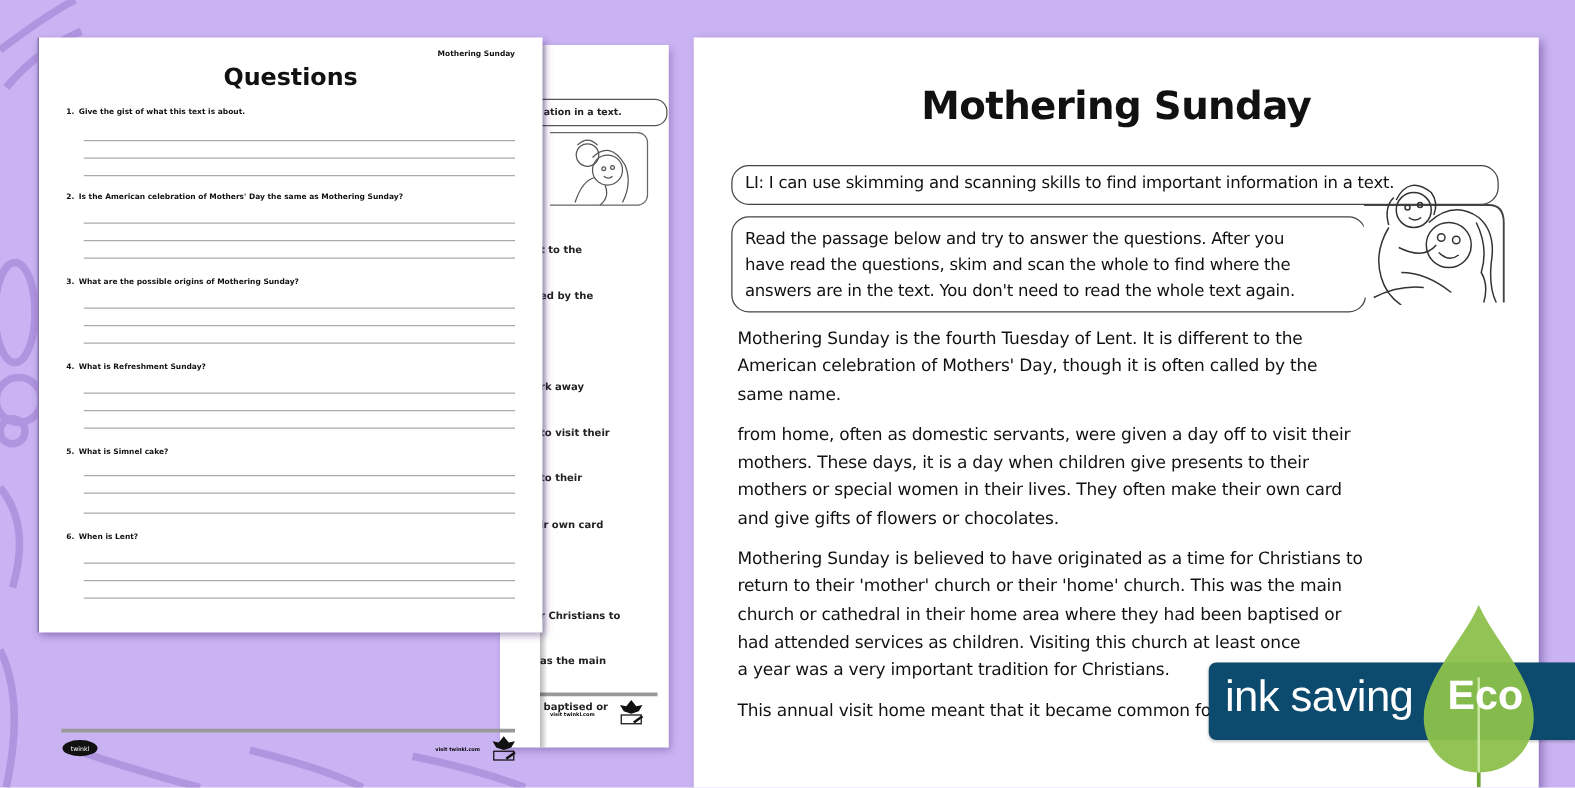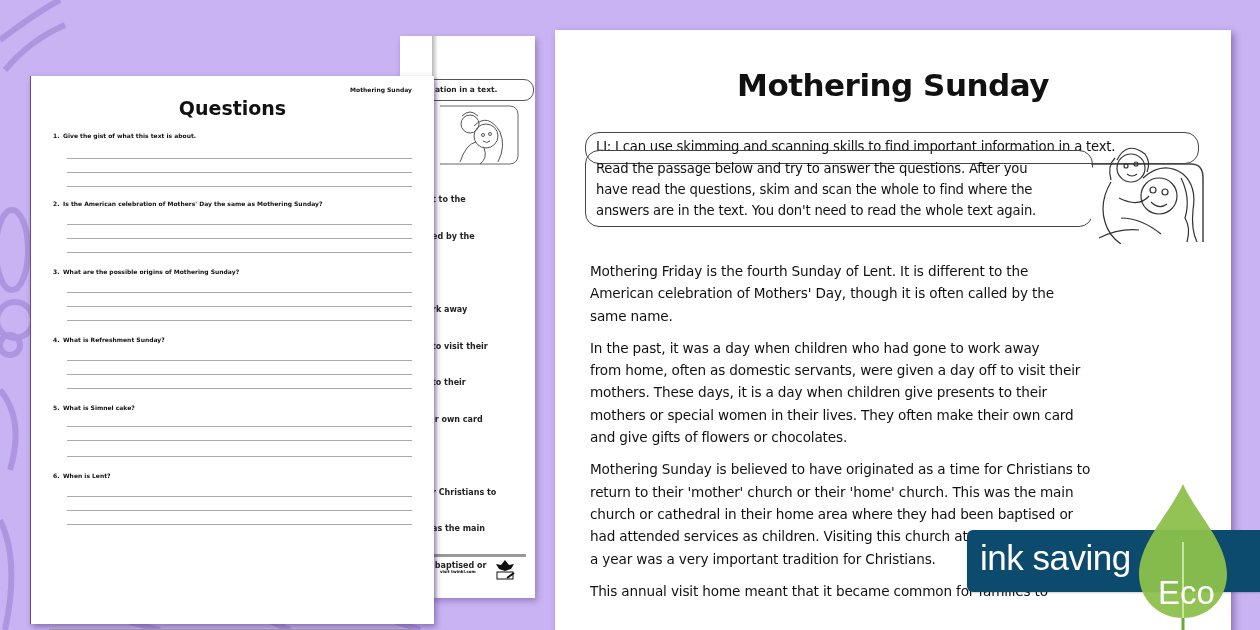--- a/index.html
+++ b/index.html
@@ -30,24 +30,23 @@
     line-height: 12.2px; white-space: pre; font-family: "DejaVu Sans", sans-serif;
   }
   .back-footer-line { position: absolute; left: 0; right: 6px; top: 518px; border-top: 3px solid #999; }
   .back-footer-note { position: absolute; left: 8px; top: 533px; font-size: 4px; font-weight: bold; }
   .back-ink-icon { position: absolute; left: 62px; top: 523px; width: 22px; height: 22px; }
   .back-shade { position: absolute; left: 32px; top: 0; width: 6px; height: 100%;
     background: linear-gradient(to right, rgba(0,0,0,.28), rgba(0,0,0,0)); }
 
   
   .q-page {
-    position: absolute; left: 30px; top: 30px; width: 404px; height: 548px;
+    position: absolute; left: 30px; top: 30px; width: 404px; height: 476px;
     background: #fff; box-shadow: 2px 3px 6px rgba(60,30,110,.45);
     border-left: 1px solid #6a4a9a;
-    margin-top: 46px;
   }
   .q-header-tag { position: absolute; right: 22px; top: 10px; font-size: 6px; font-weight: bold; color:#111; }
   .q-title {
     position: absolute; left: 0; right: 0; top: 21px; text-align: center;
     font-family: "DejaVu Sans", sans-serif; font-weight: bold; font-size: 19px; color: #111;
   }
   .q-list { position: absolute; left: 22px; top: 56px; right: 22px; }
   .q-item { height: 68px; position: relative; }
   .q-text { font-size: 6px; font-weight: bold; color: #111; white-space: nowrap; }
   .q-text .num { display: inline-block; width: 10px; }
@@ -67,21 +66,21 @@
     font-family: "DejaVu Sans", sans-serif; font-weight: bold; font-size: 31px; color: #111;
     letter-spacing: -0.5px;
   }
   .li-box {
     position: absolute; left: 30px; top: 86px; width: 614px; height: 32px;
     border: 1.5px solid #444; border-radius: 14px;
     font-family: "DejaVu Sans", sans-serif; font-size: 13.2px; color: #111;
     padding: 6px 0 0 10px; white-space: nowrap; letter-spacing: -0.2px; margin-top: 16px;
   }
   .instr-box {
-    position: absolute; left: 30px; top: 120px; width: 508px; height: 77px;
+    position: absolute; left: 30px; top: 143px; width: 508px; height: 77px;
     border: 1.5px solid #444; border-radius: 14px;
     font-family: "DejaVu Sans", sans-serif; font-size: 13.2px; color: #111;
     padding: 7px 8px 0 10px; line-height: 21px; letter-spacing: -0.2px;
   }
   .instr-box span { display: block; white-space: nowrap; }
   .illustration { position: absolute; left: 536px; top: 108px; width: 116px; height: 106px; }
 
   .passage { position: absolute; left: 35px; top: 230px; width: 620px; }
   .para { margin-bottom: 10px; }
   .para span {
@@ -96,21 +95,21 @@
     background: #0c4a6e; border-radius: 6px 0 0 6px;
     box-shadow: 0 1px 2px rgba(0,0,0,.2);
   }
   .eco-label {
     position: absolute; left: 13px; top: 8px; font-family: "Liberation Sans", sans-serif;
     font-size: 35px; color: #fff; letter-spacing: -0.5px;
   }
   .eco-leaf { position: absolute; left: 1135px; top: 482px; width: 96px; height: 148px; }
   .eco-word {
     position: absolute; left: 1158px; top: 537px; font-family: "Liberation Sans", sans-serif;
-    font-weight: normal; font-size: 33px; color: #fff; margin-top: 37px;
+    font-weight: bold; font-size: 33px; color: #fff;
   }
 </style>
 </head>
 <body>
 
 <svg class="bg-deco" width="1260" height="630" viewBox="0 0 1260 630">
   <g fill="none" stroke="#a78bd9" stroke-width="6" opacity="0.75">
     <path d="M0 40 Q40 10 60 0"></path>
     <path d="M5 70 Q30 40 65 25"></path>
     <ellipse cx="12" cy="250" rx="16" ry="40"></ellipse>
@@ -259,26 +258,25 @@
       <path d="M90 40 q10 20 4 40 q6 10 2 24"></path>
       <path d="M20 44 q-12 20 -6 40 q4 14 16 22"></path>
       <path d="M28 60 q20 10 30 -2"></path>
       <path d="M30 80 q20 0 40 16"></path>
       <path d="M8 100 q20 -10 40 -8"></path>
     </g>
   </svg>
 
   <div class="passage">
     <div class="para">
-      <span>Mothering Friday is the fourth Sunday of Lent. It is different to the</span>
+      <span>Mothering Sunday is the fourth Tuesday of Lent. It is different to the</span>
       <span>American celebration of Mothers' Day, though it is often called by the</span>
       <span>same name.</span>
     </div>
     <div class="para">
-      <span>In the past, it was a day when children who had gone to work away</span>
       <span>from home, often as domestic servants, were given a day off to visit their</span>
       <span>mothers. These days, it is a day when children give presents to their</span>
       <span>mothers or special women in their lives. They often make their own card</span>
       <span>and give gifts of flowers or chocolates.</span>
     </div>
     <div class="para">
       <span>Mothering Sunday is believed to have originated as a time for Christians to</span>
       <span>return to their 'mother' church or their 'home' church. This was the main</span>
       <span>church or cathedral in their home area where they had been baptised or</span>
       <span>had attended services as children. Visiting this church at least once</span>

